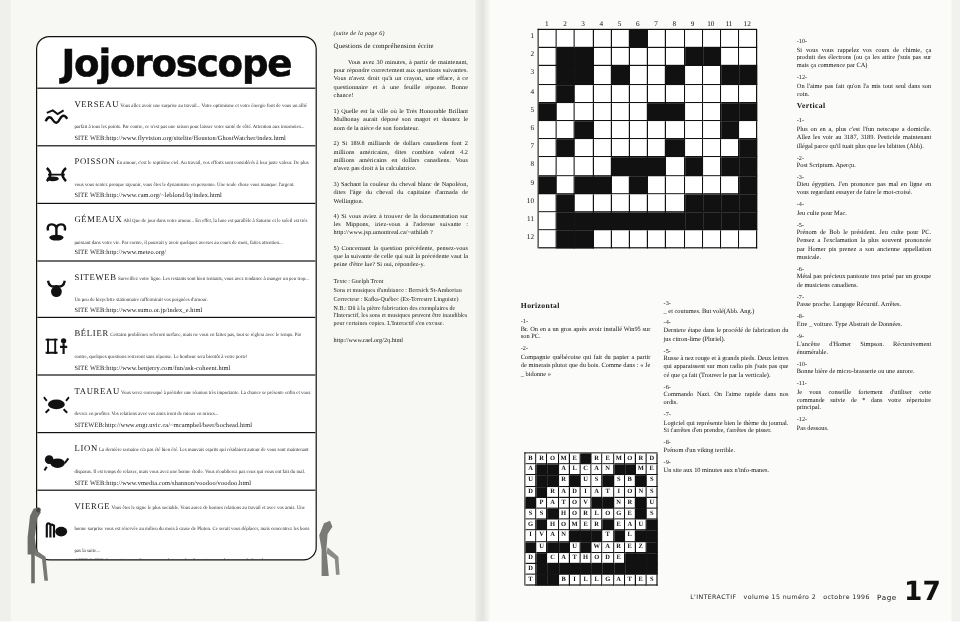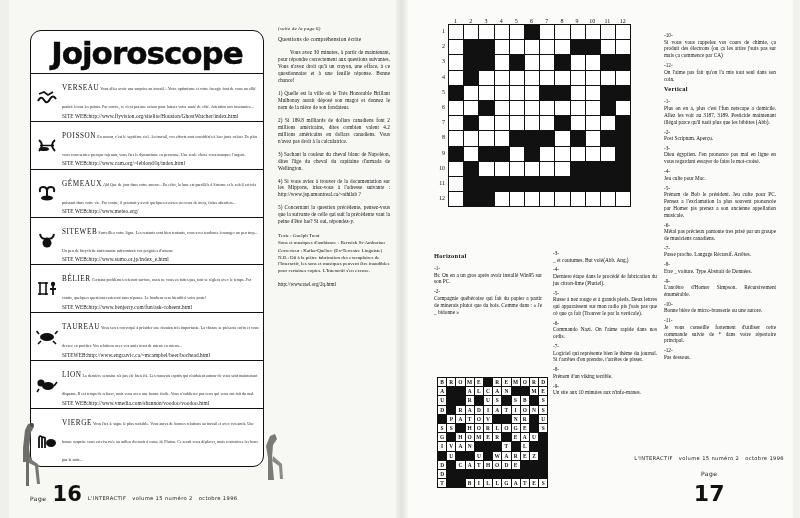--- a/index.html
+++ b/index.html
@@ -82,21 +82,21 @@
   .cnum{font-size:5.2px;margin:0;line-height:1.25;}
   .ctext{font-size:5.3px;line-height:1.3;margin:0 0 3px 0;text-align:justify;}
 
   
   .solution{position:absolute;left:437px;top:377px;border-left:0.9px solid #111;border-top:0.9px solid #111;}
   .srow{display:flex;}
   .scell{width:9.2px;height:9.2px;box-sizing:border-box;border-right:0.9px solid #111;border-bottom:0.9px solid #111;
     background:#fff;font-size:5.4px;line-height:8.4px;text-align:center;font-family:"Liberation Serif",serif;font-weight:bold;}
   .scell.b{background:#111;color:#111;}
 
-  .foot-right{position:absolute;right:16px;bottom:14px;display:flex;align-items:center;gap:6px;flex-direction:column;}
+  .foot-right{position:absolute;right:16px;bottom:14px;display:flex;align-items:flex-end;gap:6px;}
   .page-num-big.r{font-size:22px;}
 </style>
 </head>
 <body>
 
 <div class="spread">
   <div class="page-bg pg-left"></div>
   <div class="page-bg pg-right"></div>
   <div class="scan-edge-l"></div>
   <div class="scan-edge-r"></div>
@@ -190,29 +190,20 @@
       <path d="M15 40 L24 46 L26 66 L23 66 L21 48 L15 45 Z" fill="#787875"></path>
     </svg>
   </div>
   <div class="deco" style="left:262px;top:430px;">
     <svg width="26" height="52" viewBox="0 0 26 52">
       <path d="M6 50 L6 28 L4 16 L8 6 L13 4 L15 9 L11 15 L10 28 L12 50 Z" fill="#7a7a77"></path>
       <path d="M11 26 L20 34 L21 49 L18 49 L17 36 L10 31 Z" fill="#8b8b88"></path>
     </svg>
   </div>
 
-  <div class="foot-left">
-    <div class="page-word">Page</div>
-    <div class="page-num-big">16</div>
-    <div class="foot-meta">
-      <span>L'INTERACTIF</span>&nbsp;&nbsp;
-      <span>volume 15 numéro 2</span>&nbsp;&nbsp;
-      <span>octobre 1996</span>
-    </div>
-  </div>
 
   <div class="qcol">
     <div class="suite">(suite de la page 6)</div>
     <h4>Questions de compréhension écrite</h4>
     <p class="indent">Vous avez 30 minutes, à partir de maintenant, pour répondre correctement aux questions suivantes. Vous n'avez droit qu'à un crayon, une efface, à ce questionnaire et à une feuille réponse. Bonne chance!</p>
     <div id="questions-container">
         <p>1) Quelle est la ville où le Très Honorable Brillant Mulhonay aurait déposé son magot et donnez le nom de la nièce de son fondateur.</p>
         <p>2) Si 189.8 milliards de dollars canadiens font 2 millions américains, dites combien valent 4.2 millions américains en dollars canadiens. Vous n'avez pas droit à la calculatrice.</p>
         <p>3) Sachant la couleur du cheval blanc de Napoléon, dites l'âge du cheval du capitaine d'armada de Wellington.</p>
         <p>4) Si vous aviez à trouver de la documentation sur les Mippons, iriez-vous à l'adresse suivante : http://www.jsp.umontreal.ca/~athilab  ?</p>

